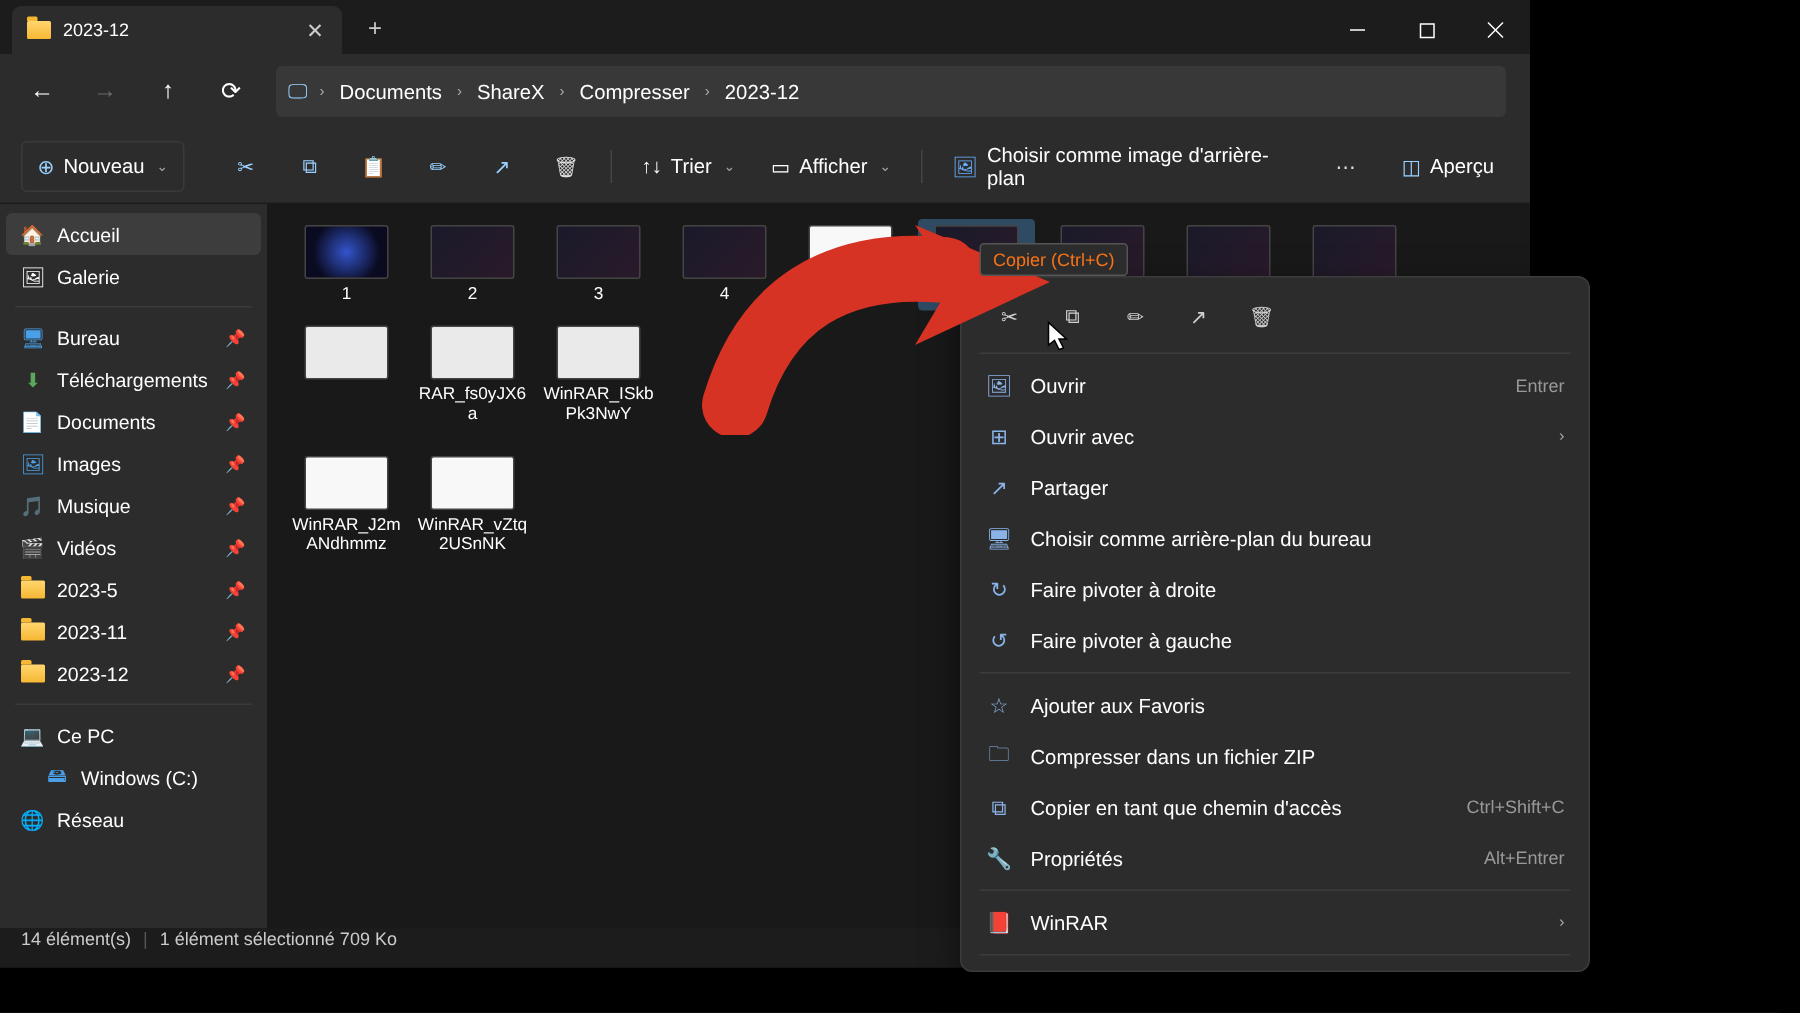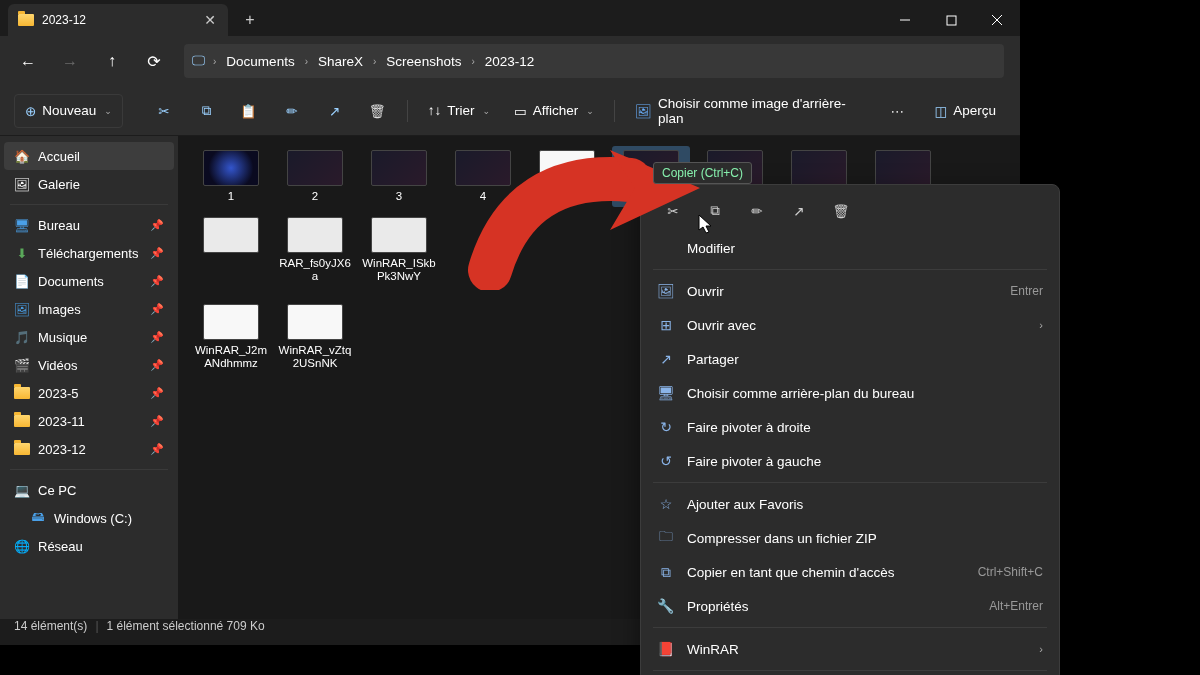--- a/index.html
+++ b/index.html
@@ -64,21 +64,21 @@
 .ctxmenu { position:absolute; left:640px; top:184px; width:420px; background:#2c2c2c; border:1px solid #3c3c3c; border-radius:8px; box-shadow:0 8px 24px rgba(0,0,0,.5); padding:6px; color:#fff; font-size:13.5px; z-index:50; }
 .ctxrow { height:34px; display:flex; align-items:center; padding:0 10px; border-radius:4px; gap:12px; }
 .ctxrow .cicon { width:18px; height:18px; display:flex; align-items:center; justify-content:center; color:#8ab4e8; font-size:14px; }
 .ctxrow .shortcut { margin-left:auto; color:#999; font-size:12px; }
 .ctxrow .subchev { margin-left:auto; color:#aaa; font-size:11px; }
 .ctxiconrow { height:40px; display:flex; align-items:center; padding:0 8px; gap:6px; }
 .ctxibtn { width:36px; height:32px; display:flex; align-items:center; justify-content:center; color:#d0d0d0; border-radius:4px; }
 .ctxsep { height:1px; background:#3c3c3c; margin:4px 6px; }
 
 
-.tooltip { position:absolute; left:653px; top:162px; background:#2c2c2c; border:1px solid #555; padding:3px 8px; color:#86efac; font-size:12px; border-radius:3px; z-index:60; }
+.tooltip { position:absolute; left:653px; top:162px; background:#2c2c2c; border:1px solid #555; padding:3px 8px; color:#f97316; font-size:12px; border-radius:3px; z-index:60; }
 
 
 .arrow { position:absolute; left:460px; top:140px; z-index:55; pointer-events:none; }
 
 
 .foldericon { width:16px; height:12px; background:linear-gradient(#ffd66e,#f7b733); border-radius:1px; position:relative; }
 .foldericon::before { content:""; position:absolute; top:-3px; left:0; width:7px; height:3px; background:#f7b733; border-radius:1px 1px 0 0; }
 
 
 .cursor { position:absolute; left:698px; top:214px; z-index:70; pointer-events:none; }
@@ -120,21 +120,21 @@
     <div class="navbtn disabled">→</div>
     <div class="navbtn">↑</div>
     <div class="navbtn">⟳</div>
     <div class="addressbar">
       <span style="color:#9bd1ff;margin-right:4px">🖵</span>
       <span class="chev">›</span>
       <span class="crumb">Documents</span>
       <span class="chev">›</span>
       <span class="crumb">ShareX</span>
       <span class="chev">›</span>
-      <span class="crumb">Screenshots</span>
+      <span class="crumb">Compresser</span>
       <span class="chev">›</span>
       <span class="crumb">2023-12</span>
     </div>
   </div>
 
   <div class="toolbar">
     <div class="tbtn new">
       <span style="color:#9bd1ff">⊕</span>
       <span>Nouveau</span>
       <span class="caret">⌄</span>
@@ -324,24 +324,20 @@
 <div class="tooltip">Copier (Ctrl+C)</div>
 
 <div class="ctxmenu">
   <div class="ctxiconrow">
     <div class="ctxibtn">✂</div>
     <div class="ctxibtn">⧉</div>
     <div class="ctxibtn">✏</div>
     <div class="ctxibtn">↗</div>
     <div class="ctxibtn">🗑</div>
   </div>
-  <div class="ctxrow">
-    <span class="cicon"></span>
-    <span>Modifier</span>
-  </div>
   <div class="ctxsep"></div>
   <div id="ctx-items1">
       <div class="ctxrow">
         <span class="cicon">🖼</span>
         <span>Ouvrir</span>
         <span class="shortcut">Entrer</span>
       </div>
       <div class="ctxrow">
         <span class="cicon">⊞</span>
         <span>Ouvrir avec</span>

